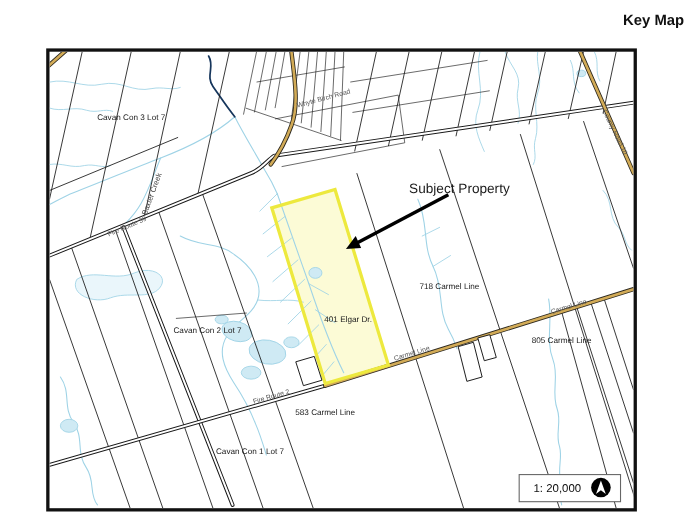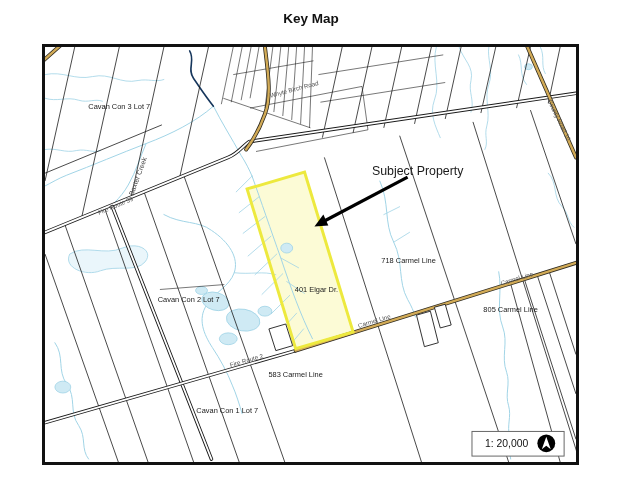--- a/index.html
+++ b/index.html
@@ -1,17 +1,17 @@
 <!DOCTYPE html>
 <html style="--subject-fill: #FBFACC; --subject-stroke: #EDE93E; --creek: #9FD3E6; --creek-dark: #16365C; --road-tan: #D2AB57; --line: #1A1A1A;"><head>
 <meta charset="utf-8">
 <style>
   html,body{margin:0;padding:0;background:#ffffff;}
   body{width:622px;height:477px;position:relative;font-family:"Liberation Sans",sans-serif;}
-  #page-title{position:absolute;top:11px;left:0;right:0;text-align:center;
+  #page-title{position:absolute;top:11px;left:0;right:0;text-align:right;
     font-size:13.5px;font-weight:bold;color:#111;}
   #map-frame{position:absolute;left:42px;top:44px;width:537px;height:421px;
     border:3px solid #111;box-sizing:border-box;background:#fff;overflow:hidden;}
   svg{display:block;}
   .creek{stroke:var(--creek,#9FD3E6);stroke-width:1;fill:none;stroke-linecap:round;}
   .creek-thin{stroke:var(--creek,#9FD3E6);stroke-width:.8;fill:none;stroke-linecap:round;}
   .creek-dark{stroke:var(--creek-dark,#16365C);stroke-width:1.6;fill:none;stroke-linecap:round;}
   .pond{fill:#cfeaf4;stroke:var(--creek,#9FD3E6);stroke-width:.8;}
   .pond-light{fill:#eaf6fb;stroke:var(--creek,#9FD3E6);stroke-width:.8;}
   .lot{stroke:var(--line,#1A1A1A);stroke-width:.8;fill:none;}

